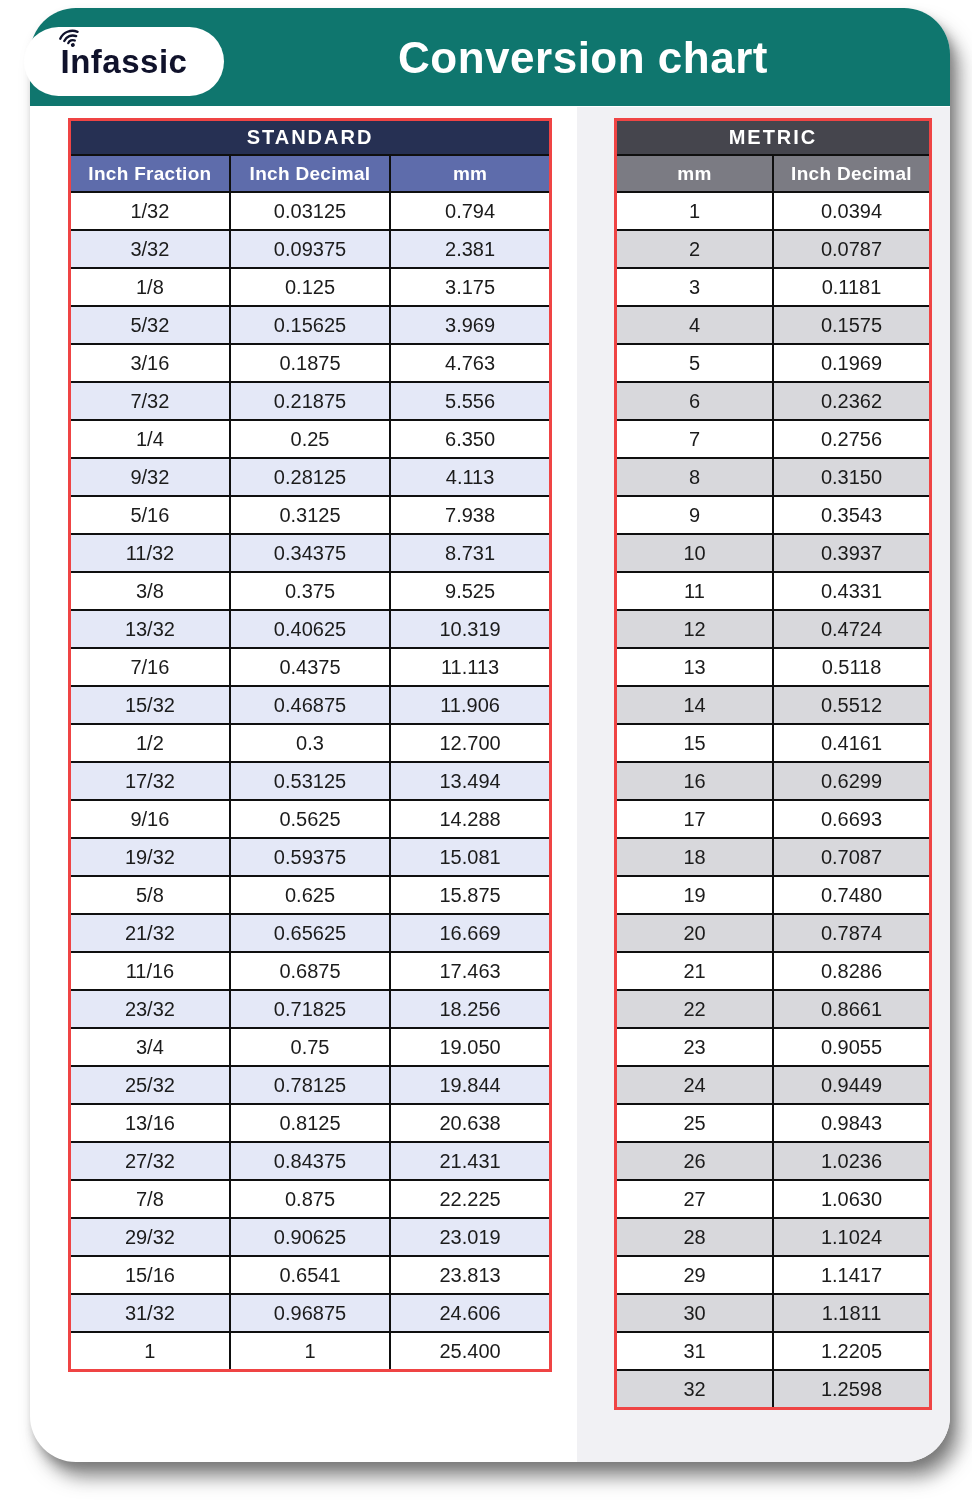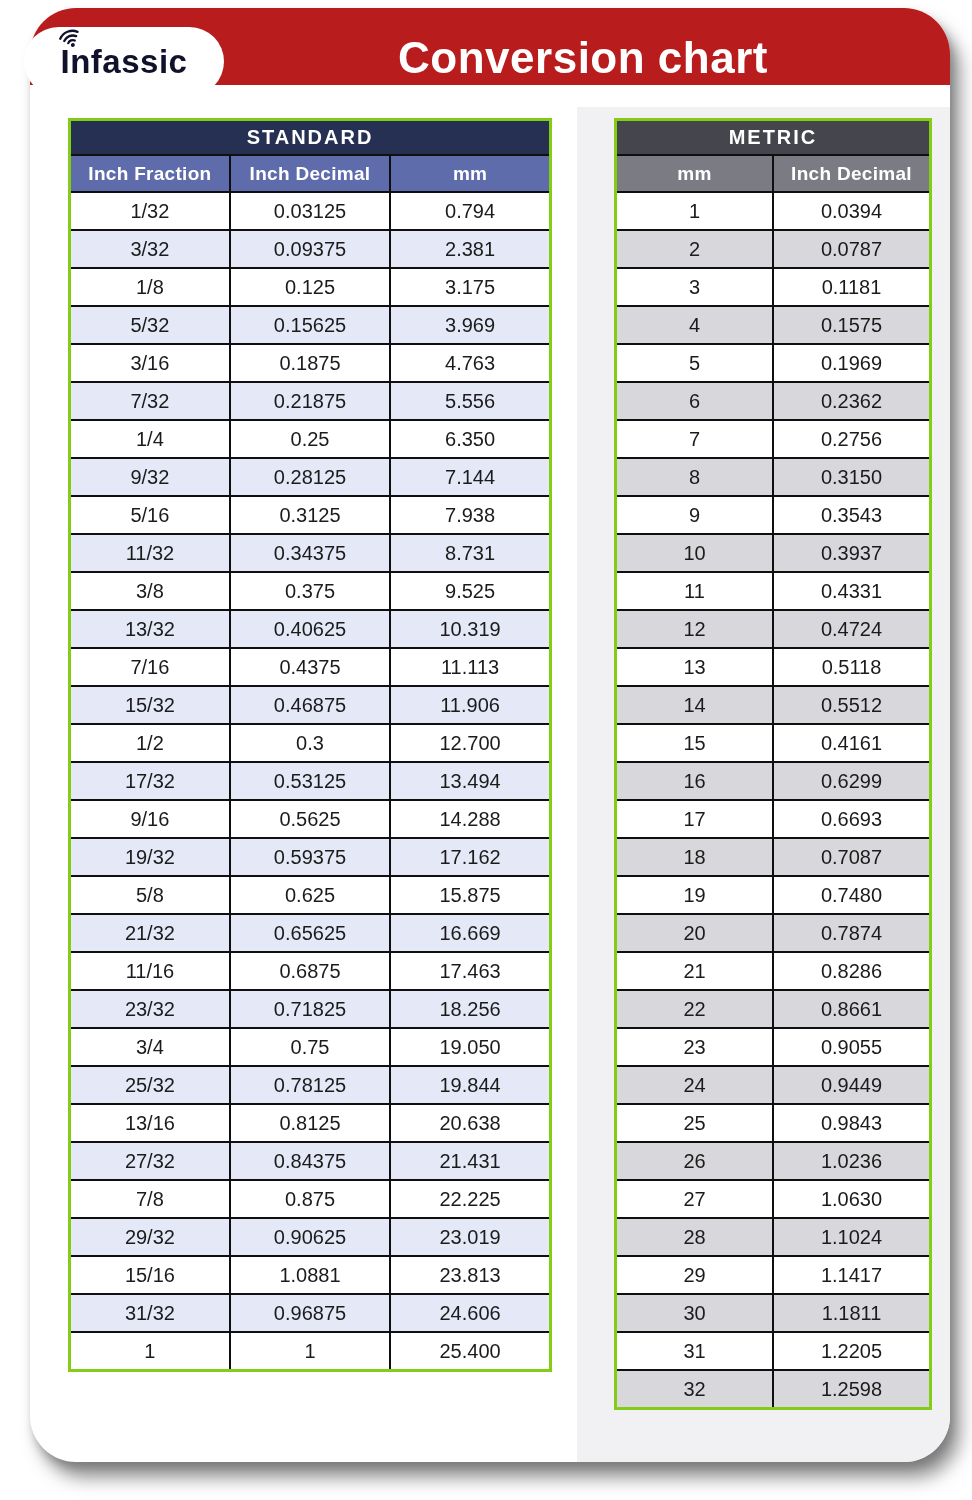--- a/index.html
+++ b/index.html
@@ -10,22 +10,22 @@
   .card{
     position:absolute;left:30px;top:8px;width:920px;height:1454px;
     background:#ffffff;border-radius:46px;
     box-shadow:10px 16px 18px rgba(60,60,60,0.55), 3px 6px 8px rgba(100,100,100,0.35);
   }
   .right-panel{
     position:absolute;left:547px;top:99px;right:0;bottom:0;
     background:#f1f1f4;border-radius:0 0 46px 0;
   }
   .navy-header{
-    position:absolute;left:0;top:0;right:0;height:77px;
-    background:#b91c1c;border-radius:46px 46px 0 0;
+    position:absolute;left:0;top:0;right:0;height:98px;
+    background:#0f766e;border-radius:46px 46px 0 0;
   }
   .logo-pill{
     position:absolute;left:-6px;top:19px;width:200px;height:69px;
     background:#ffffff;border-radius:36px;
     display:flex;align-items:center;justify-content:center;
   }
   .logo-inner{position:relative;display:inline-block;}
   .logo-text{
     font-size:33px;font-weight:700;color:#10122b;letter-spacing:0.5px;
   }
@@ -35,21 +35,21 @@
   .chart-title{
     position:absolute;left:200px;right:14px;top:0;height:99px;
     display:flex;align-items:center;justify-content:center;
     color:#ffffff;font-size:44px;font-weight:700;letter-spacing:0.5px;
   }
   .table-wrap{position:absolute;top:110px;}
   .table-wrap.standard{left:38px;width:484px;}
   .table-wrap.metric{left:584px;width:318px;}
   table.conv{
     border-collapse:collapse;width:100%;table-layout:fixed;
-    border:3px solid #84cc16;background:#ffffff;
+    border:3px solid #ef4444;background:#ffffff;
   }
   table.conv th, table.conv td{
     border:2.5px solid #0f0f0f;text-align:center;vertical-align:middle;padding:0;
   }
   th.ttl{
     height:33px;font-size:20px;font-weight:700;letter-spacing:2px;color:#ffffff;
   }
   th.colh{
     height:35px;font-size:19px;font-weight:700;color:#ffffff;letter-spacing:0.3px;margin-top:41px;
   }
@@ -132,21 +132,21 @@
             <td>5.556</td>
           </tr>
           <tr>
             <td>1/4</td>
             <td>0.25</td>
             <td>6.350</td>
           </tr>
           <tr>
             <td>9/32</td>
             <td>0.28125</td>
-            <td>7.144</td>
+            <td>4.113</td>
           </tr>
           <tr>
             <td>5/16</td>
             <td>0.3125</td>
             <td>7.938</td>
           </tr>
           <tr>
             <td>11/32</td>
             <td>0.34375</td>
             <td>8.731</td>
@@ -182,21 +182,21 @@
             <td>13.494</td>
           </tr>
           <tr>
             <td>9/16</td>
             <td>0.5625</td>
             <td>14.288</td>
           </tr>
           <tr>
             <td>19/32</td>
             <td>0.59375</td>
-            <td>17.162</td>
+            <td>15.081</td>
           </tr>
           <tr>
             <td>5/8</td>
             <td>0.625</td>
             <td>15.875</td>
           </tr>
           <tr>
             <td>21/32</td>
             <td>0.65625</td>
             <td>16.669</td>
@@ -236,21 +236,21 @@
             <td>0.875</td>
             <td>22.225</td>
           </tr>
           <tr>
             <td>29/32</td>
             <td>0.90625</td>
             <td>23.019</td>
           </tr>
           <tr>
             <td>15/16</td>
-            <td>1.0881</td>
+            <td>0.6541</td>
             <td>23.813</td>
           </tr>
           <tr>
             <td>31/32</td>
             <td>0.96875</td>
             <td>24.606</td>
           </tr>
           <tr>
             <td>1</td>
             <td>1</td>

